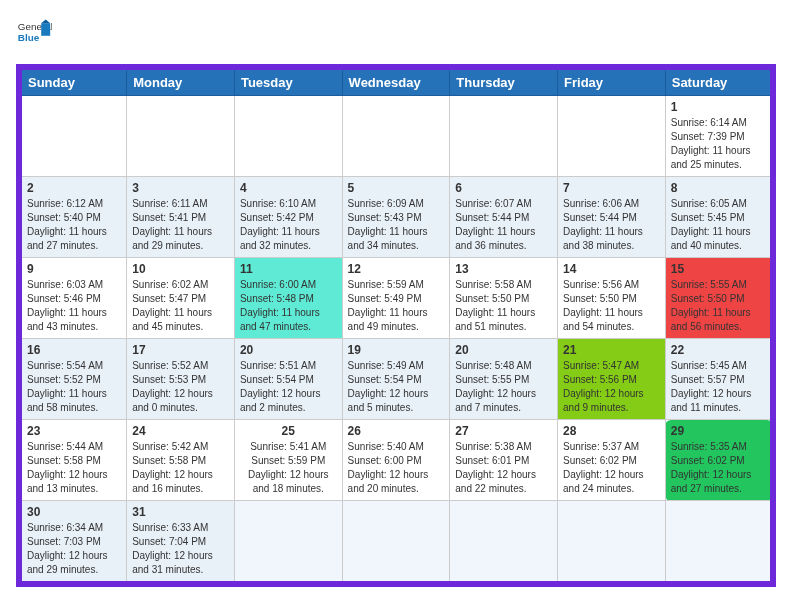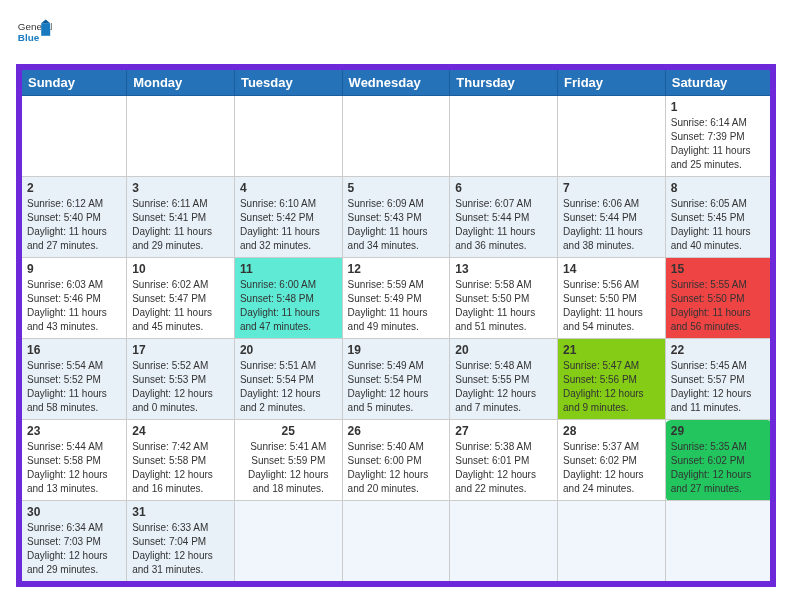--- a/index.html
+++ b/index.html
@@ -270,21 +270,21 @@
       </tr>
       <tr>
         <td style="background-color: rgb(255, 255, 255);">
           <span class="day-number">23</span>
           <div class="day-info" style="white-space: pre-line;">Sunrise: 5:44 AM
 Sunset: 5:58 PM
 Daylight: 12 hours and 13 minutes.</div>
         </td>
         <td style="background-color: rgb(255, 255, 255);">
           <span class="day-number">24</span>
-          <div class="day-info" style="white-space: pre-line;">Sunrise: 7:42 AM
+          <div class="day-info" style="white-space: pre-line;">Sunrise: 5:42 AM
 Sunset: 5:58 PM
 Daylight: 12 hours and 16 minutes.</div>
         </td>
         <td style="background-color: rgb(255, 255, 255); text-align: center;">
           <span class="day-number">25</span>
           <div class="day-info" style="white-space: pre-line;">Sunrise: 5:41 AM
 Sunset: 5:59 PM
 Daylight: 12 hours and 18 minutes.</div>
         </td>
         <td style="background-color: rgb(255, 255, 255);">

